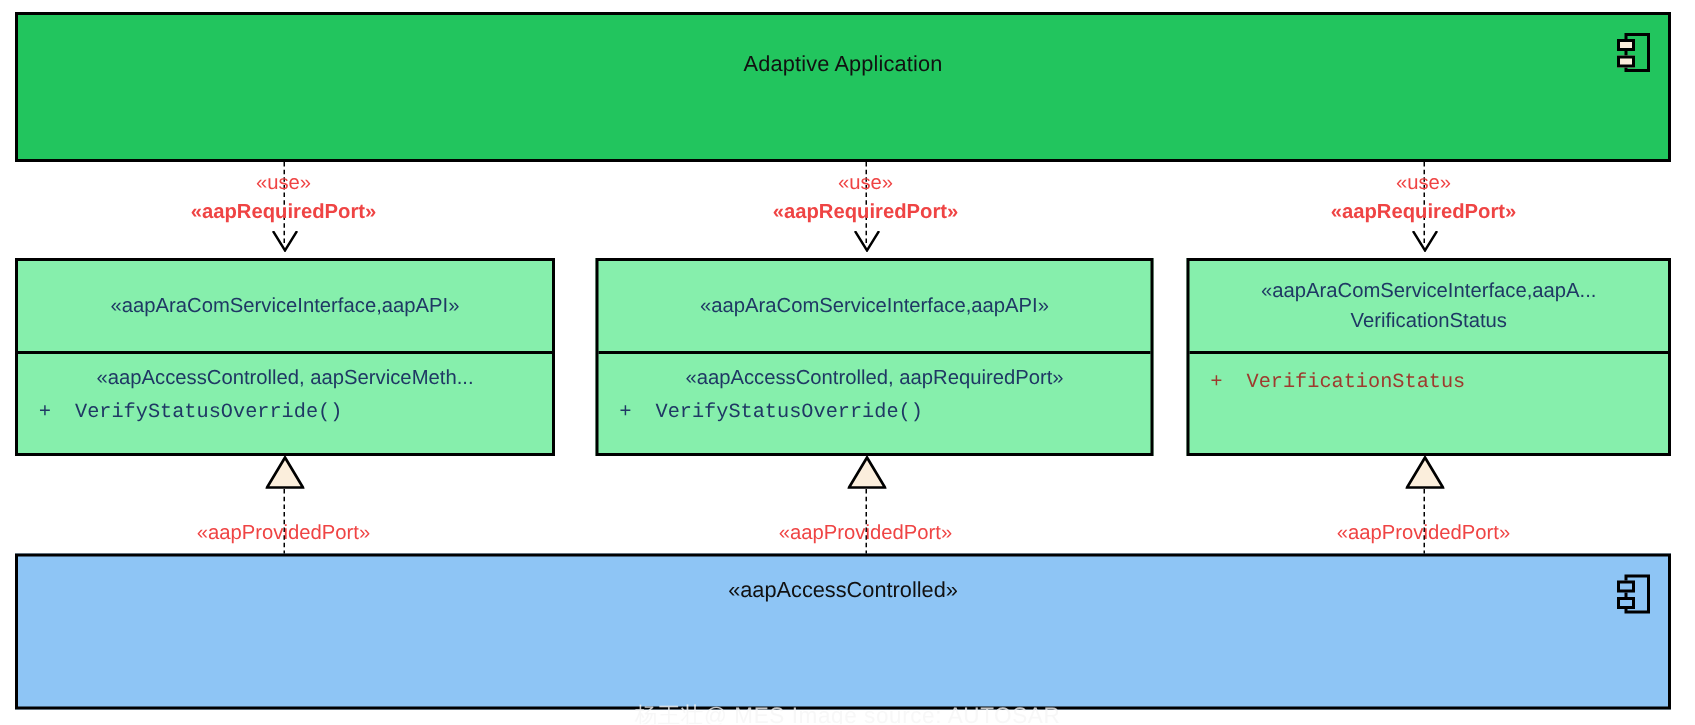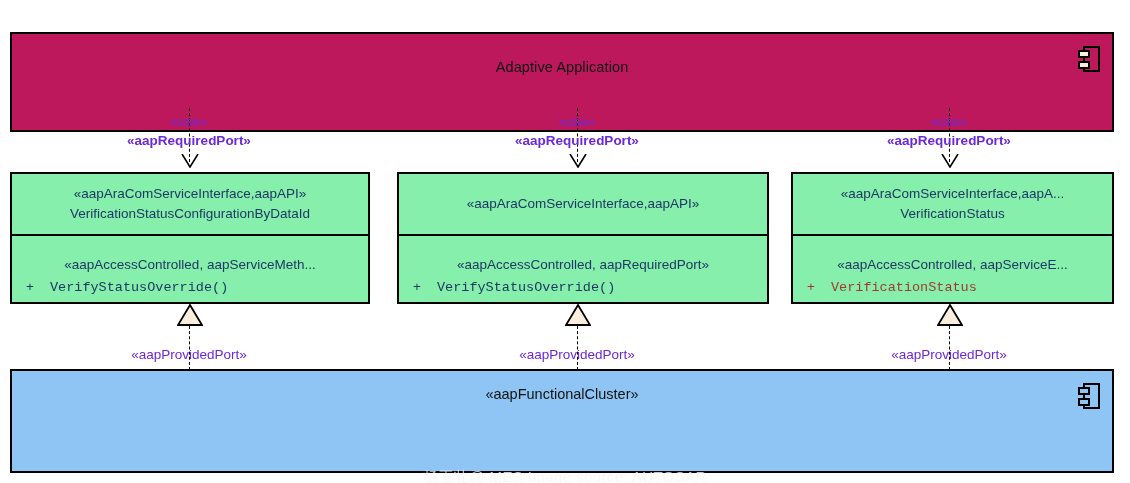--- a/index.html
+++ b/index.html
@@ -16,22 +16,21 @@
     overflow: hidden;
   }
 
   
   .uml-box {
     position: absolute;
     box-sizing: border-box;
     border: 2px solid #000000;
   }
   .comp-box {
-    background: #be185d;
-    margin-top: 24px;
+    background: #22c55e;
   }
   .fc-box {
     background: #8ec5f5;
   }
   .iface-box {
     background: #86efac;
   }
 
   .comp-title {
     position: absolute;
@@ -105,21 +104,20 @@
     line-height: 20px;
     white-space: nowrap;
     overflow: hidden;
   }
   .iface-body {
     position: absolute;
     left: 0; right: 0;
     top: 62px; bottom: 0;
     padding: 6px 0 0 0;
     box-sizing: border-box;
-    margin-top: 13px;
   }
   .iface-body .stereo {
     display: block;
     text-align: center;
     font-size: 13.5px;
     color: #1f3864;
     line-height: 20px;
     white-space: nowrap;
     overflow: hidden;
     padding: 0 6px;
@@ -155,21 +153,21 @@
   .real-tri {
     position: absolute;
     width: 26px;
     height: 22px;
   }
 
   .conn-label {
     position: absolute;
     text-align: center;
     font-size: 13.5px;
-    color: #6d28d9;
+    color: #ef4444;
     line-height: 19px;
     white-space: nowrap;
   }
   .conn-label .l1 { display: block; }
   .conn-label .l2 { display: block; font-weight: bold; }
 
   
   .watermark {
     position: absolute;
     left: 0; right: 0;
@@ -218,21 +216,20 @@
     <path d="M1 0 L9 13 L17 0" fill="none" stroke="#000000" stroke-width="1.6"></path>
   </svg>
   <div class="conn-label" style="left:799px; top:112px; width:300px;">
     <span class="l1">«use»</span>
     <span class="l2">«aapRequiredPort»</span>
   </div>
 
   <div class="uml-box iface-box" style="left:10px; top:172px; width:360px; height:132px;">
     <div class="iface-head">
       <span class="stereo">«aapAraComServiceInterface,aapAPI»</span>
-      <span class="nm">VerificationStatusConfigurationByDataId</span>
     </div>
     <div class="iface-body">
       <span class="stereo">«aapAccessControlled, aapServiceMeth...</span>
       <div class="member">
         <span class="vis">+</span>
         <span class="lbl">VerifyStatusOverride()</span>
       </div>
     </div>
   </div>
 
@@ -248,21 +245,20 @@
       </div>
     </div>
   </div>
 
   <div class="uml-box iface-box" style="left:791px; top:172px; width:323px; height:132px;">
     <div class="iface-head">
       <span class="stereo">«aapAraComServiceInterface,aapA...</span>
       <span class="nm">VerificationStatus</span>
     </div>
     <div class="iface-body">
-      <span class="stereo">«aapAccessControlled, aapServiceE...</span>
       <div class="member evt">
         <span class="vis">+</span>
         <span class="lbl">VerificationStatus</span>
       </div>
     </div>
   </div>
 
   <svg class="real-tri" style="left:177px; top:304px;" viewBox="0 0 26 22">
     <path d="M13 1 L25 21 L1 21 Z" fill="#fbeedc" stroke="#000000" stroke-width="1.8"></path>
   </svg>
@@ -282,21 +278,21 @@
   <svg class="real-tri" style="left:937px; top:304px;" viewBox="0 0 26 22">
     <path d="M13 1 L25 21 L1 21 Z" fill="#fbeedc" stroke="#000000" stroke-width="1.8"></path>
   </svg>
   <div class="dep-line" style="left:949px; top:326px; height:44px;"></div>
   <div class="conn-label" style="left:799px; top:345px; width:300px;">
     <span class="l1">«aapProvidedPort»</span>
   </div>
 
   <div class="uml-box fc-box" style="left:10px; top:369px; width:1104px; height:104px;">
     <div class="fc-title" style="top:14px;">
-      <span class="stereo">«aapFunctionalCluster»</span>
+      <span class="stereo">«aapAccessControlled»</span>
     </div>
     <div class="comp-icon" style="right:12px; top:12px;">
       <div class="body"></div>
       <div class="tab t1"></div>
       <div class="tab t2"></div>
     </div>
   </div>
 
   <div class="watermark" style="top:468px;">杨王壮@ MES Image source: AUTOSAR</div>
 

